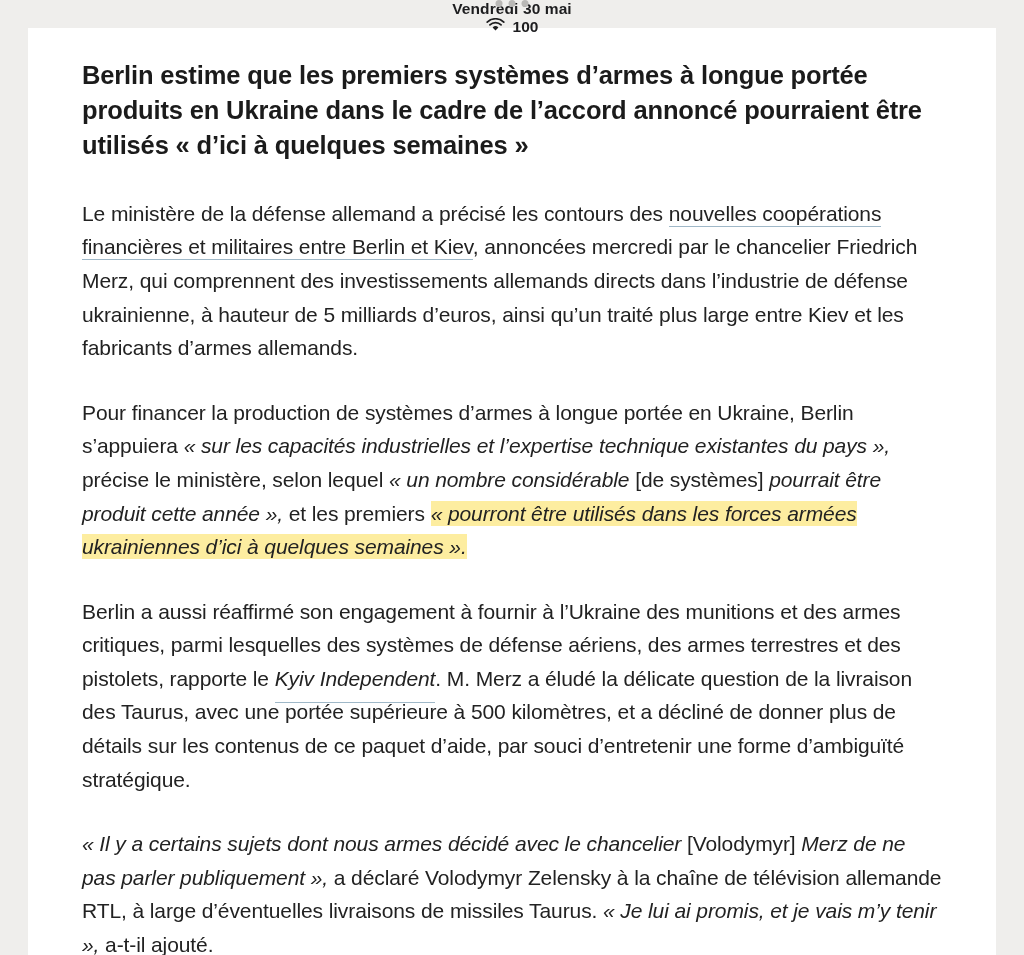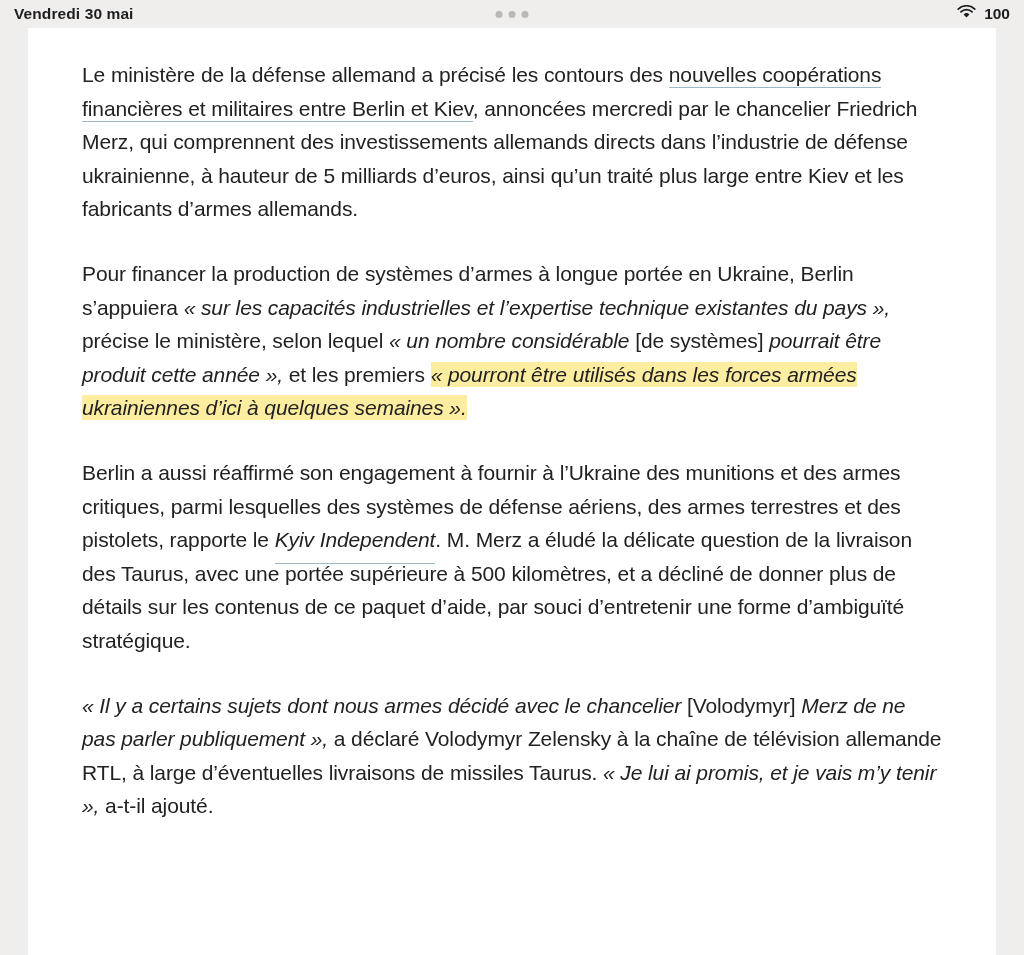--- a/index.html
+++ b/index.html
@@ -21,20 +21,21 @@
     top: 0; left: 0;
     width: 1024px;
     height: 28px;
     background: #efeeec;
     display: flex;
     align-items: center;
     justify-content: space-between;
     padding: 0 14px;
     box-sizing: border-box;
     z-index: 10;
+    flex-direction: column;
   }
   .status-left {
     font-size: 15.5px;
     font-weight: 600;
     color: #1d1d1f;
     letter-spacing: 0.1px;
   }
   .status-center {
     display: flex;
     align-items: center;
@@ -133,20 +134,21 @@
         <path d="M1.2 4.1 a12 12 0 0 1 16.6 0" stroke="#1d1d1f" stroke-width="1.7" fill="none" stroke-linecap="round"></path>
       </svg>
     </span>
     <span>100</span>
   </div>
 </div>
 
 <div class="sheet">
   <div class="article">
 
+    <h1 class="article-title">Berlin estime que les premiers systèmes d’armes à longue portée produits en Ukraine dans le cadre de l’accord annoncé pourraient être utilisés « d’ici à quelques semaines »</h1>
 
     <p class="para">
       <span>Le ministère de la défense allemand a précisé les contours des </span><span class="uline">nouvelles coopérations financières et militaires entre Berlin et Kiev</span><span>, annoncées mercredi par le chancelier Friedrich Merz, qui comprennent des investissements allemands directs dans l’industrie de défense ukrainienne, à hauteur de 5 milliards d’euros, ainsi qu’un traité plus large entre Kiev et les fabricants d’armes allemands.</span>
     </p>
 
     <p class="para">
       <span>Pour financer la production de systèmes d’armes à longue portée en Ukraine, Berlin s’appuiera </span><em>« sur les capacités industrielles et l’expertise technique existantes du pays »,</em><span> précise le ministère, selon lequel </span><em>« un nombre considérable</em><span> [de systèmes] </span><em>pourrait être produit cette année »,</em><span> et les premiers </span><span class="hl">« pourront être utilisés dans les forces armées ukrainiennes d’ici à quelques semaines ».</span>
     </p>
 
     <p class="para">

